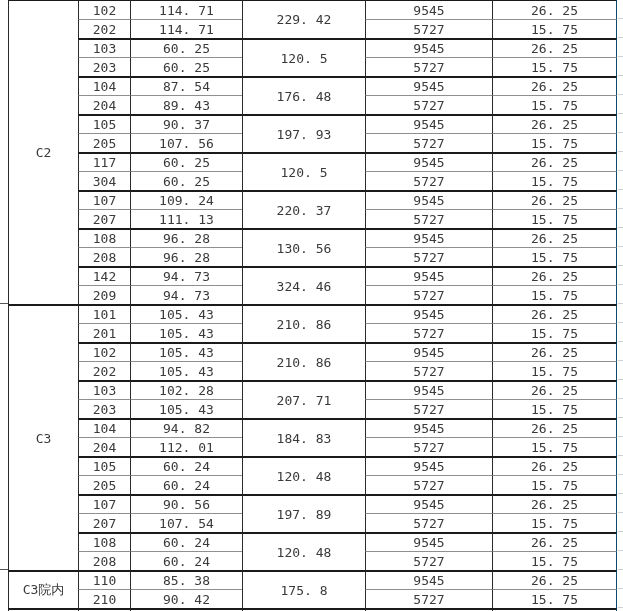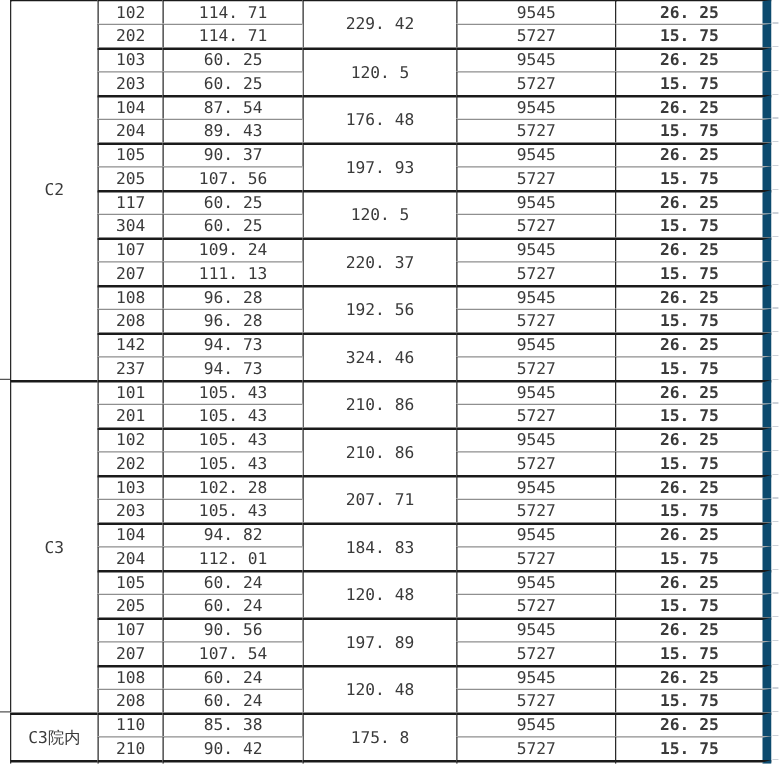--- a/index.html
+++ b/index.html
@@ -22,21 +22,21 @@
     box-sizing:border-box;
     height:19px;
     padding:0;
     text-align:center;
     vertical-align:middle;
     overflow:hidden;
     white-space:nowrap;
     border-left:1px solid #2a2a2a;
     background:#fff;
   }
-  table.tbl td.last{border-right:7px solid #0c4a6e;font-weight:bold;}
+  table.tbl td.last{border-right:1px solid #0c4a6e;}
   tr.pair-top td{border-top:2px solid #1a1a1a;}
   tr.first-row td{border-top-width:1px;}
   tr.pair-second td{border-top:1px solid #8f8f8f;}
   tr.partial{height:5px;}
   tr.partial td{border-top:2px solid #1a1a1a;height:5px;}
   
   #right-strip{
     position:absolute;left:618px;top:0;width:5px;height:611px;
     background:repeating-linear-gradient(to bottom,
       rgba(0,0,0,0) 0px, rgba(0,0,0,0) 18px,
@@ -138,39 +138,39 @@
         </tr>
         <tr class="pair-second">
           <td>207</td>
           <td>111. 13</td>
           <td>5727</td>
           <td class="last">15. 75</td>
         </tr>
         <tr class="pair-top">
           <td>108</td>
           <td>96. 28</td>
-          <td rowspan="2">192. 56</td>
+          <td rowspan="2">130. 56</td>
           <td>9545</td>
           <td class="last">26. 25</td>
         </tr>
         <tr class="pair-second">
           <td>208</td>
           <td>96. 28</td>
           <td>5727</td>
           <td class="last">15. 75</td>
         </tr>
         <tr class="pair-top">
           <td>142</td>
           <td>94. 73</td>
           <td rowspan="2">324. 46</td>
           <td>9545</td>
           <td class="last">26. 25</td>
         </tr>
         <tr class="pair-second">
-          <td>237</td>
+          <td>209</td>
           <td>94. 73</td>
           <td>5727</td>
           <td class="last">15. 75</td>
         </tr>
         <tr class="pair-top">
           <td rowspan="14">C3</td>
           <td>101</td>
           <td>105. 43</td>
           <td rowspan="2">210. 86</td>
           <td>9545</td>

